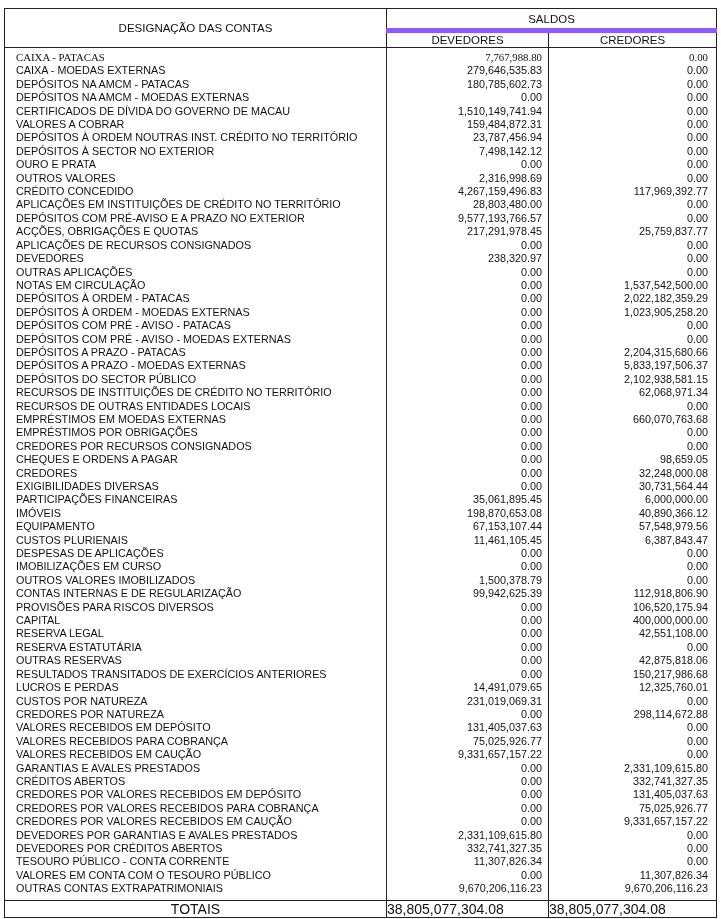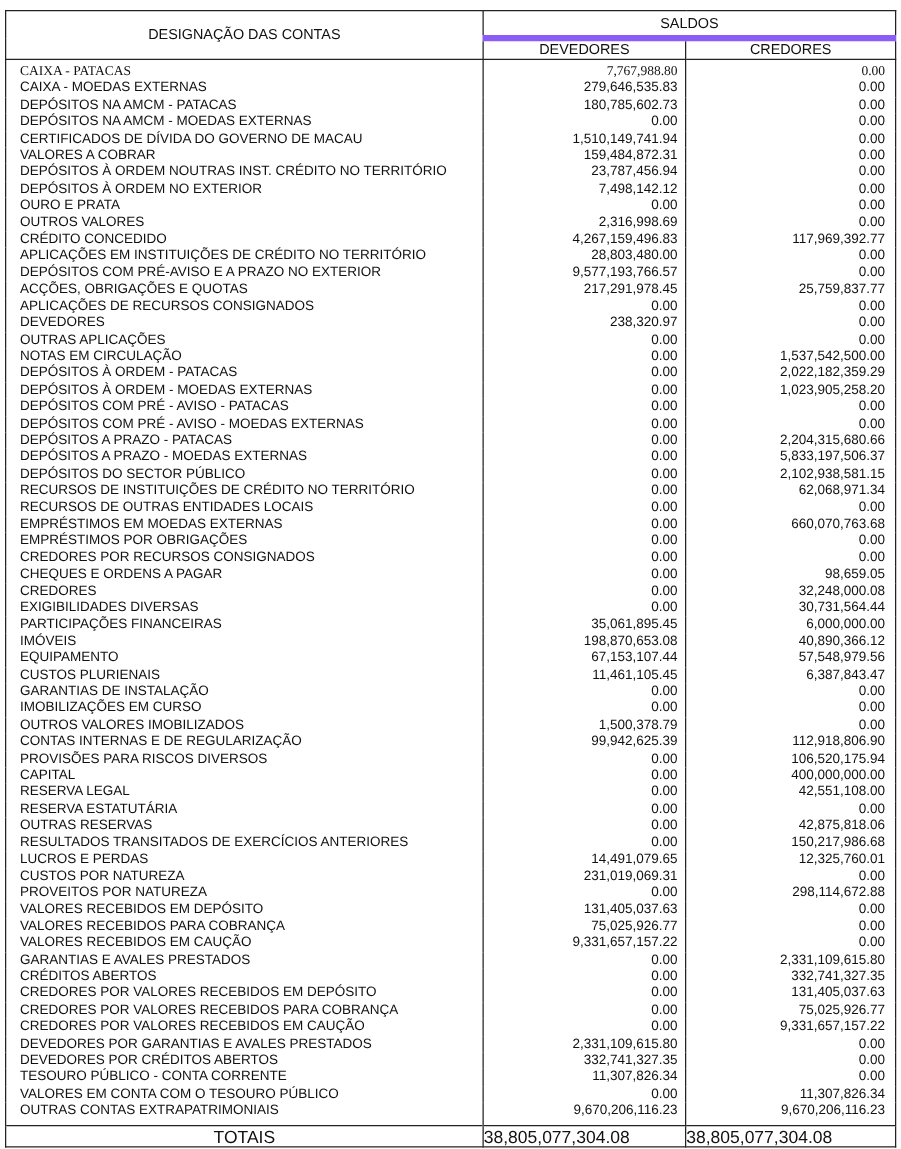--- a/index.html
+++ b/index.html
@@ -73,21 +73,21 @@
           <td class="name">VALORES A COBRAR</td>
           <td class="num">159,484,872.31</td>
           <td class="num cred">0.00</td>
         </tr>
         <tr>
           <td class="name">DEPÓSITOS À ORDEM NOUTRAS INST. CRÉDITO NO TERRITÓRIO</td>
           <td class="num">23,787,456.94</td>
           <td class="num cred">0.00</td>
         </tr>
         <tr>
-          <td class="name">DEPÓSITOS À ORDEM NO EXTERIOR</td>
+          <td class="name">DEPÓSITOS À SECTOR NO EXTERIOR</td>
           <td class="num">7,498,142.12</td>
           <td class="num cred">0.00</td>
         </tr>
         <tr>
           <td class="name">OURO E PRATA</td>
           <td class="num">0.00</td>
           <td class="num cred">0.00</td>
         </tr>
         <tr>
           <td class="name">OUTROS VALORES</td>
@@ -223,21 +223,21 @@
           <td class="name">EQUIPAMENTO</td>
           <td class="num">67,153,107.44</td>
           <td class="num cred">57,548,979.56</td>
         </tr>
         <tr>
           <td class="name">CUSTOS PLURIENAIS</td>
           <td class="num">11,461,105.45</td>
           <td class="num cred">6,387,843.47</td>
         </tr>
         <tr>
-          <td class="name">GARANTIAS DE INSTALAÇÃO</td>
+          <td class="name">DESPESAS DE APLICAÇÕES</td>
           <td class="num">0.00</td>
           <td class="num cred">0.00</td>
         </tr>
         <tr>
           <td class="name">IMOBILIZAÇÕES EM CURSO</td>
           <td class="num">0.00</td>
           <td class="num cred">0.00</td>
         </tr>
         <tr>
           <td class="name">OUTROS VALORES IMOBILIZADOS</td>
@@ -283,21 +283,21 @@
           <td class="name">LUCROS E PERDAS</td>
           <td class="num">14,491,079.65</td>
           <td class="num cred">12,325,760.01</td>
         </tr>
         <tr>
           <td class="name">CUSTOS POR NATUREZA</td>
           <td class="num">231,019,069.31</td>
           <td class="num cred">0.00</td>
         </tr>
         <tr>
-          <td class="name">PROVEITOS POR NATUREZA</td>
+          <td class="name">CREDORES POR NATUREZA</td>
           <td class="num">0.00</td>
           <td class="num cred">298,114,672.88</td>
         </tr>
         <tr>
           <td class="name">VALORES RECEBIDOS EM DEPÓSITO</td>
           <td class="num">131,405,037.63</td>
           <td class="num cred">0.00</td>
         </tr>
         <tr>
           <td class="name">VALORES RECEBIDOS PARA COBRANÇA</td>

